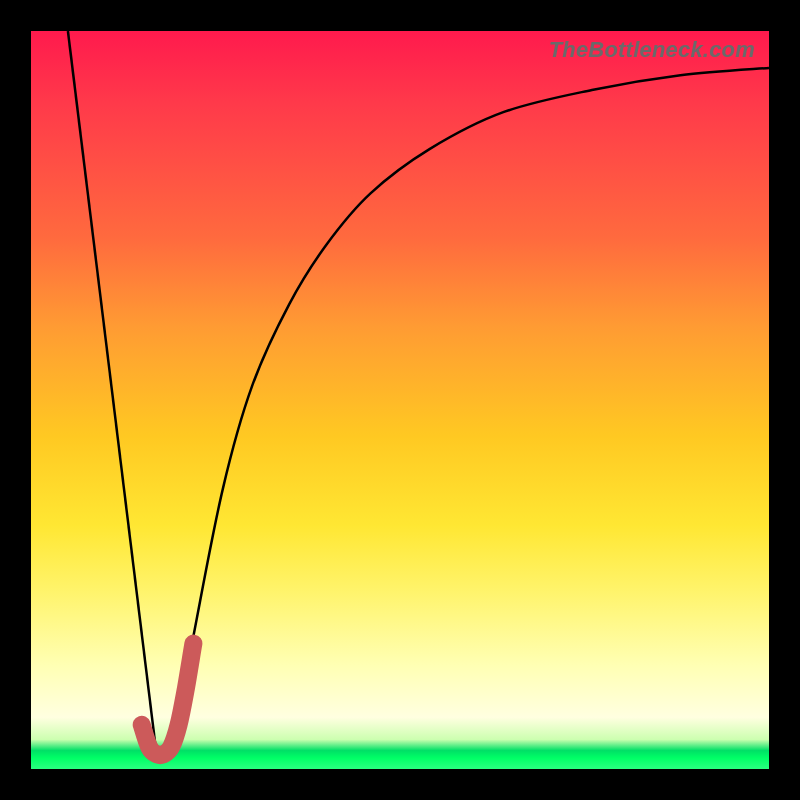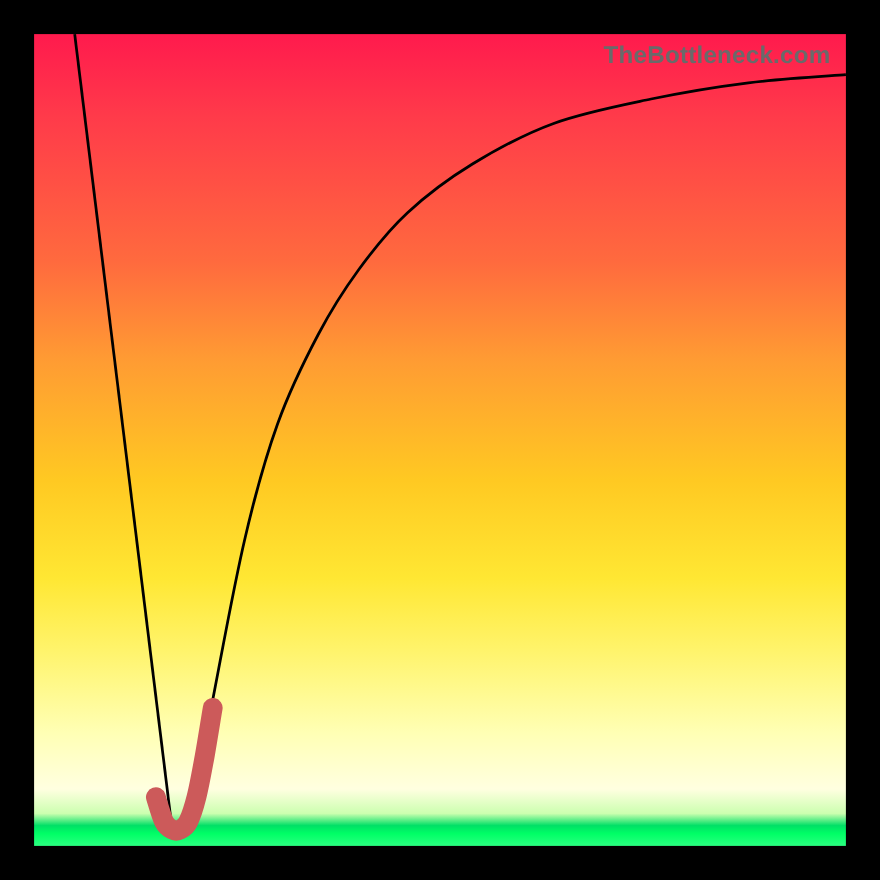--- a/index.html
+++ b/index.html
@@ -9,20 +9,21 @@
     height: 800px;
     overflow: hidden;
     background: #000;
     font-family: Arial, Helvetica, sans-serif;
   }
   .frame {
     position: relative;
     width: 800px;
     height: 800px;
     background: #000;
+    font-style: italic;
   }
   .plot {
     position: absolute;
     left: 31px;
     top: 31px;
     width: 738px;
     height: 738px;
     
     background: linear-gradient(
       to bottom,

